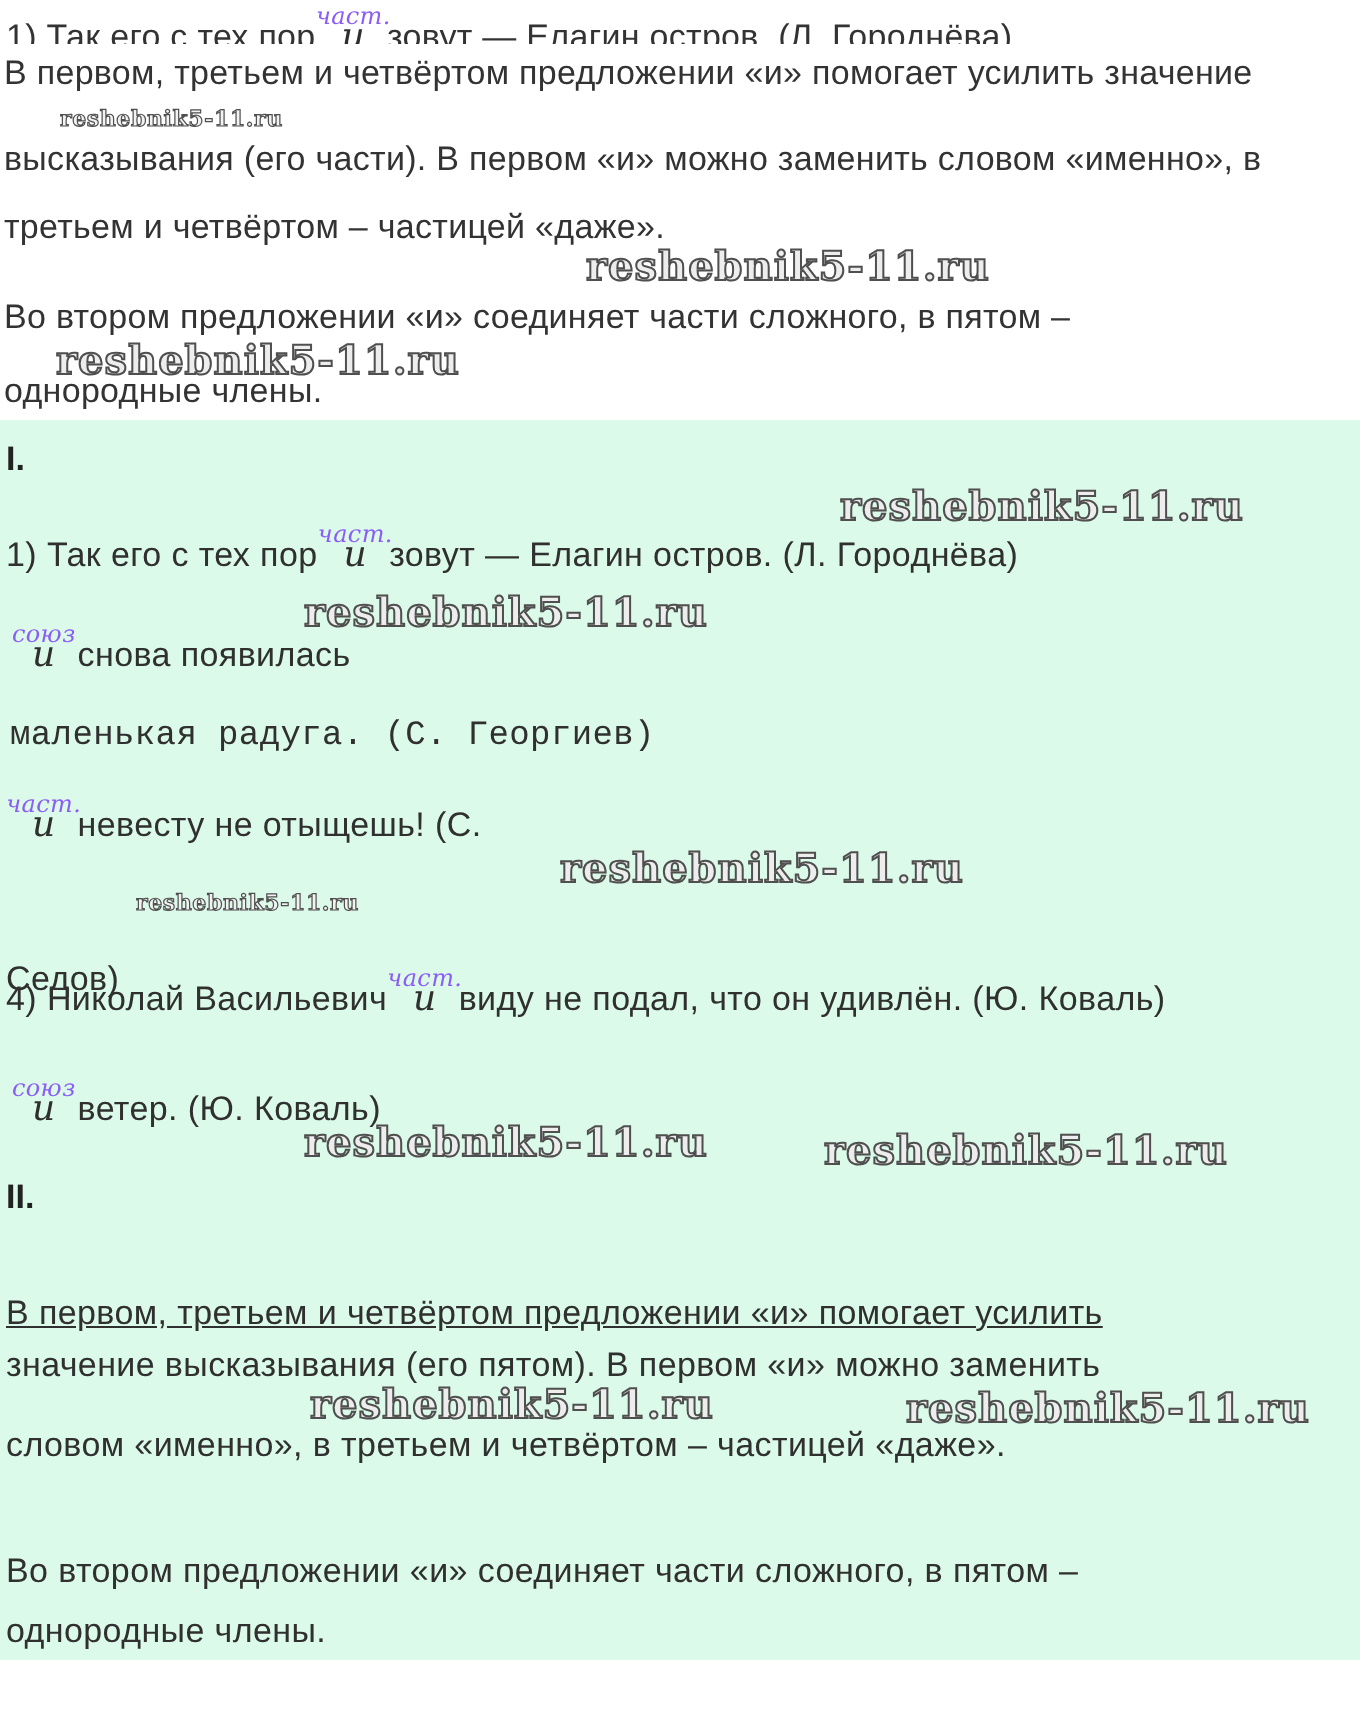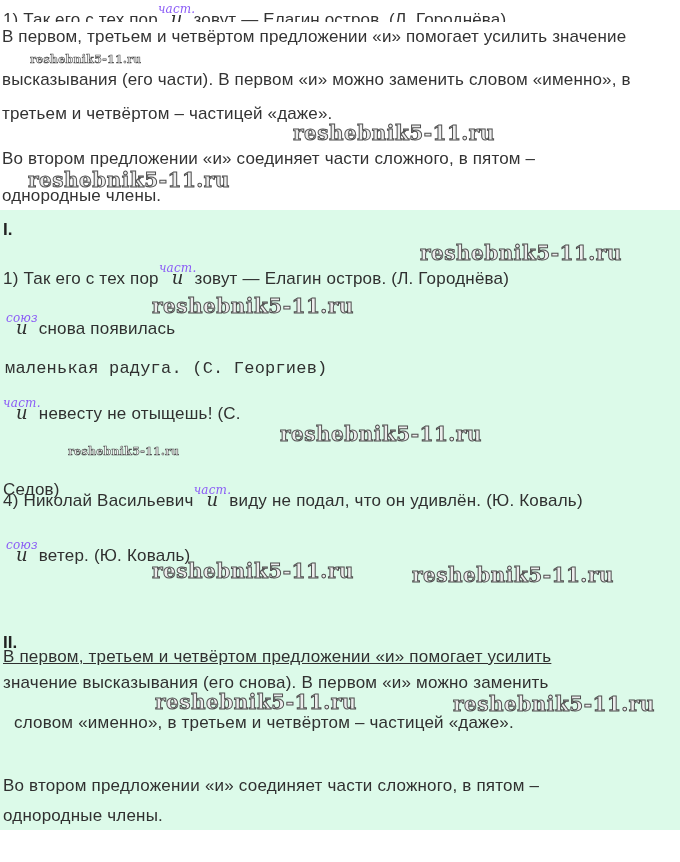--- a/index.html
+++ b/index.html
@@ -79,21 +79,21 @@
 <div class="abs gtxt" style="left:3px;top:490px;">
   <span>4) Николай Васильевич</span><span class="anno"><span class="pos-label">част.</span><span class="word-i">и</span></span><span>виду не подал, что он удивлён. (Ю. Коваль)</span>
 </div>
 
 <div class="abs gtxt" style="left:3px;top:545px;">
   <span class="anno"><span class="pos-label">союз</span><span class="word-i">и</span></span><span>ветер. (Ю. Коваль)</span>
 </div>
 <div class="abs wm" style="left:152px;top:561px;">reshebnik5-11.ru</div>
 <div class="abs wm" style="left:412px;top:565px;">reshebnik5-11.ru</div>
 
-<div class="abs heading" style="left:3px;top:589px;margin-top:44px;">II.</div>
+<div class="abs heading" style="left:3px;top:589px;">II.</div>
 
 <div class="abs gtxt" style="left:3px;top:647px;text-decoration:underline;">В первом, третьем и четвёртом предложении «и» помогает усилить</div>
-<div class="abs gtxt" style="left:3px;top:673px;">значение высказывания (его снова). В первом «и» можно заменить</div>
+<div class="abs gtxt" style="left:3px;top:673px;">значение высказывания (его пятом). В первом «и» можно заменить</div>
 <div class="abs wm" style="left:155px;top:692px;">reshebnik5-11.ru</div>
 <div class="abs wm" style="left:453px;top:694px;">reshebnik5-11.ru</div>
-<div class="abs gtxt" style="left:14px;top:713px;">словом «именно», в третьем и четвёртом – частицей «даже».</div>
+<div class="abs gtxt" style="left:3px;top:713px;">словом «именно», в третьем и четвёртом – частицей «даже».</div>
 <div class="abs gtxt" style="left:3px;top:776px;">Во втором предложении «и» соединяет части сложного, в пятом –</div>
 <div class="abs gtxt" style="left:3px;top:806px;">однородные члены.</div>
 
 </body></html>

